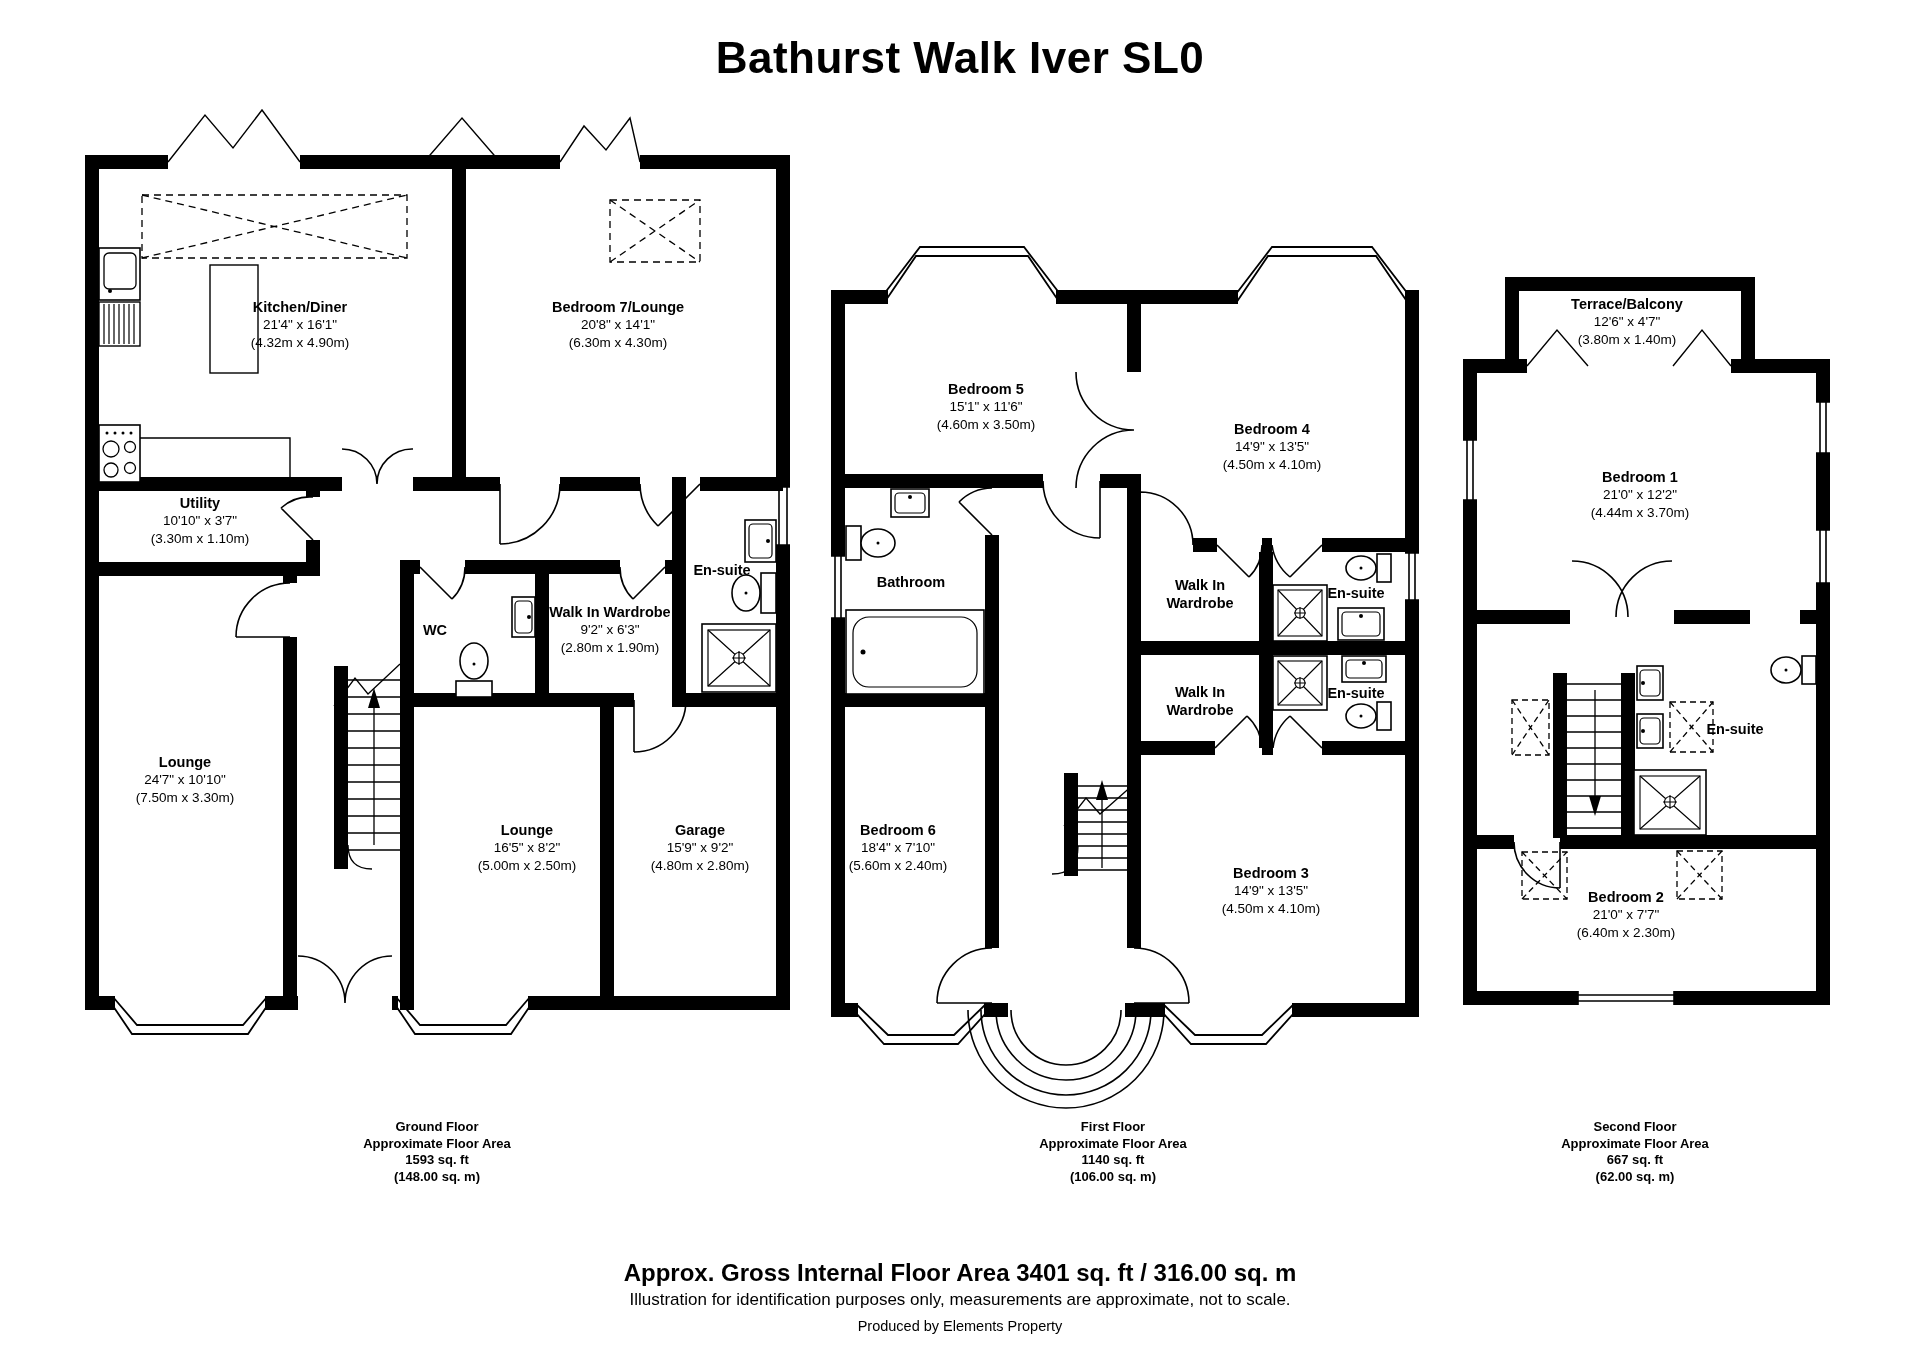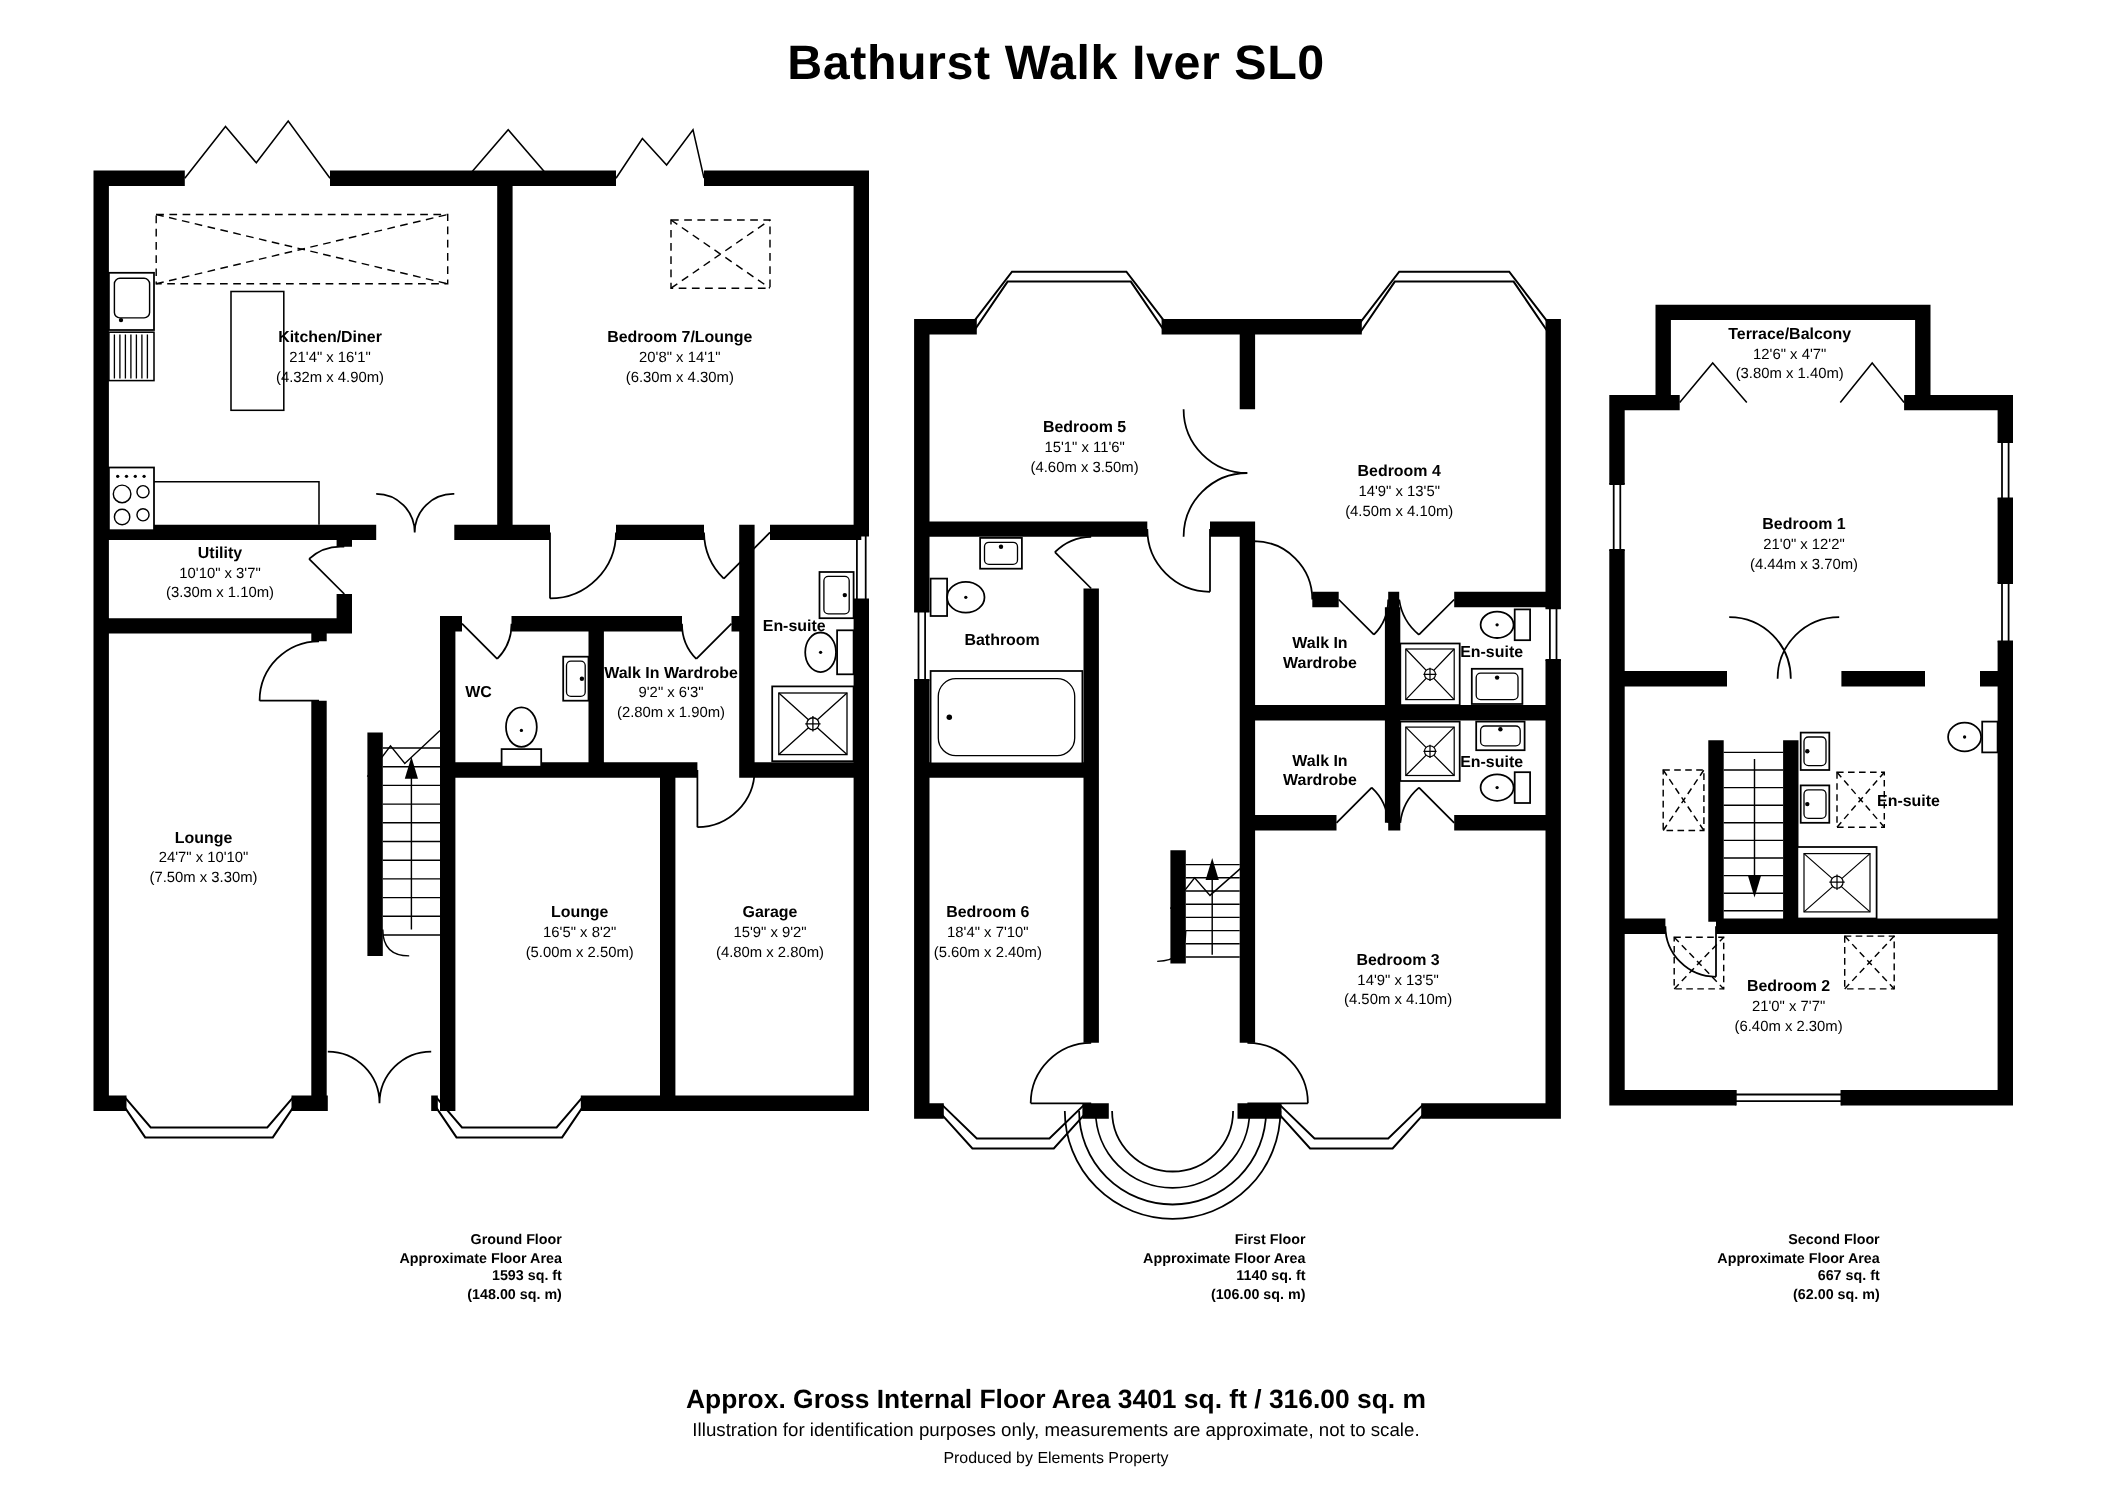--- a/index.html
+++ b/index.html
@@ -5,21 +5,21 @@
   html,body{margin:0;padding:0}
   body{width:1920px;height:1356px;background:#ffffff;position:relative;overflow:hidden;
        font-family:"Liberation Sans",sans-serif;color:#000}
   .plan-svg{position:absolute;left:0;top:0}
   .page-title{position:absolute;left:960px;top:58px;transform:translate(-50%,-50%);
        font-size:44px;font-weight:700;white-space:nowrap;letter-spacing:0.5px}
   .rlabel{position:absolute;transform:translate(-50%,-50%);text-align:center;
        white-space:nowrap;line-height:18px}
   .rname{font-weight:700;font-size:14.5px}
   .rdim{font-size:13.5px}
-  .flabel{position:absolute;transform:translate(-50%,-50%);text-align:right;
+  .flabel{position:absolute;transform:translate(-50%,-50%);text-align:center;
        white-space:nowrap;font-weight:700;font-size:13px;line-height:16.5px}
   .footer-gross{position:absolute;left:960px;top:1273px;transform:translate(-50%,-50%);
        font-size:24px;font-weight:700;white-space:nowrap}
   .footer-disclaimer{position:absolute;left:960px;top:1300px;transform:translate(-50%,-50%);
        font-size:17px;white-space:nowrap}
   .footer-produced{position:absolute;left:960px;top:1326px;transform:translate(-50%,-50%);
        font-size:14.5px;white-space:nowrap}
 </style>
 </head>
 <body>

